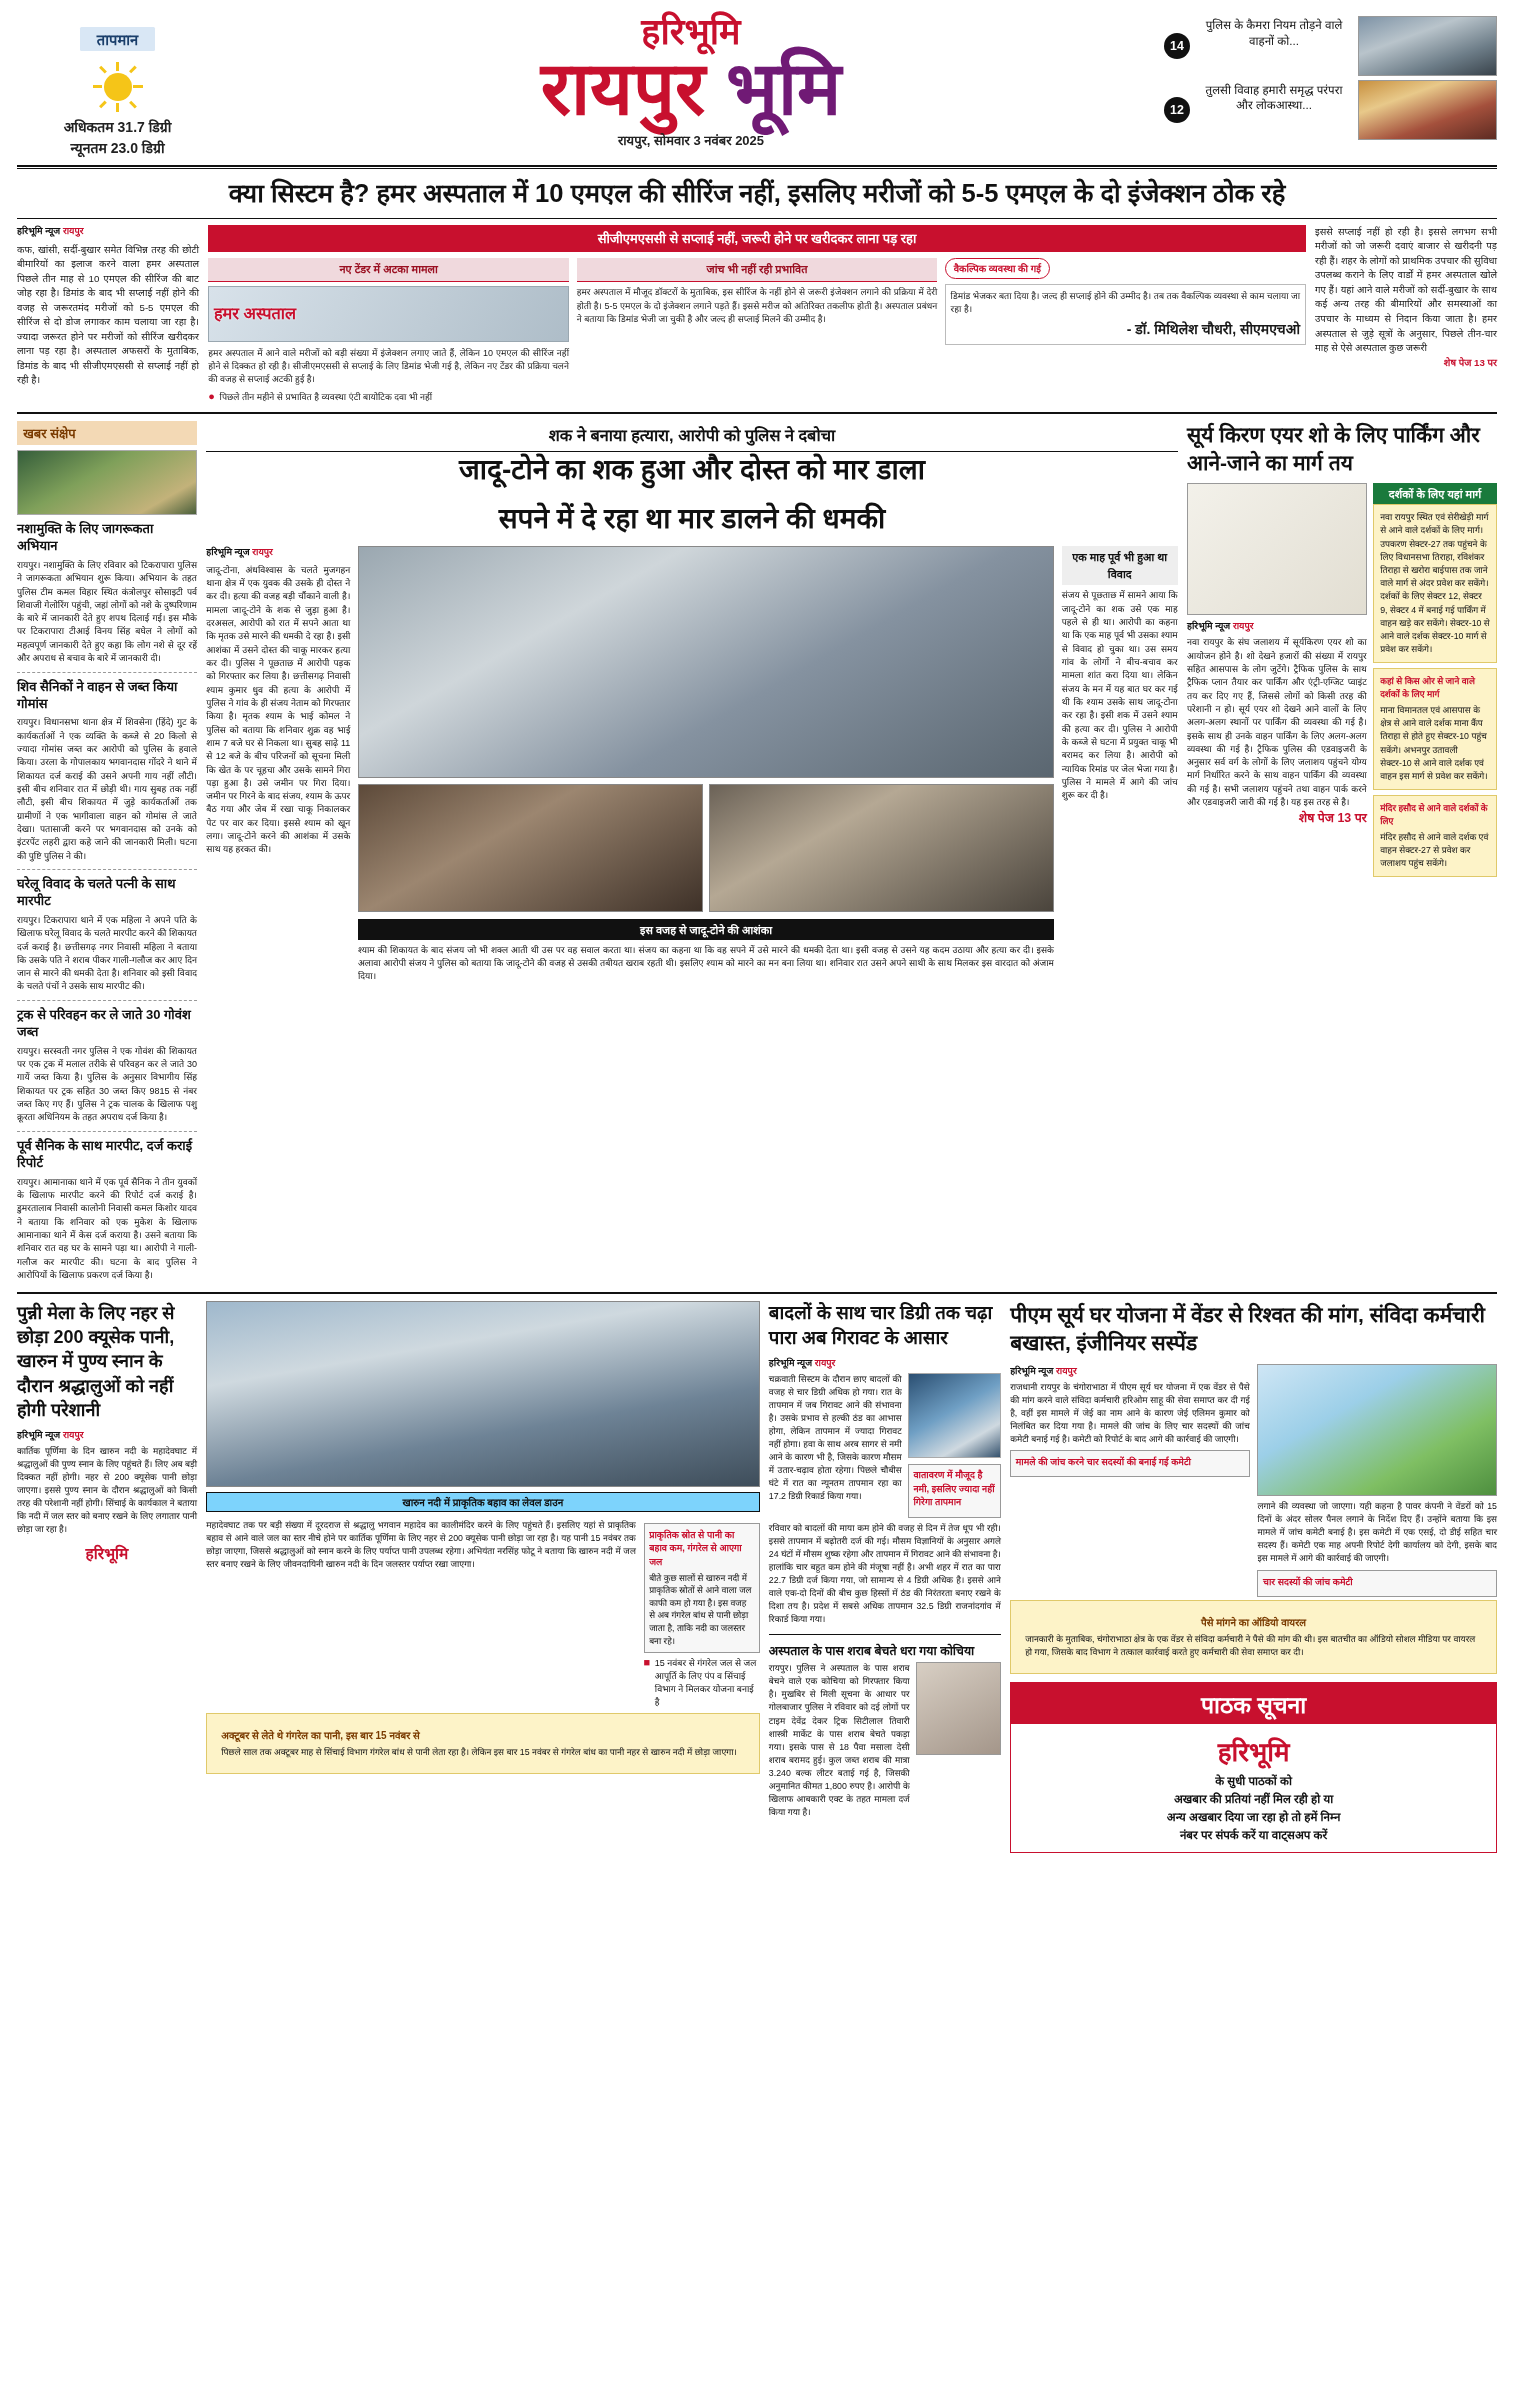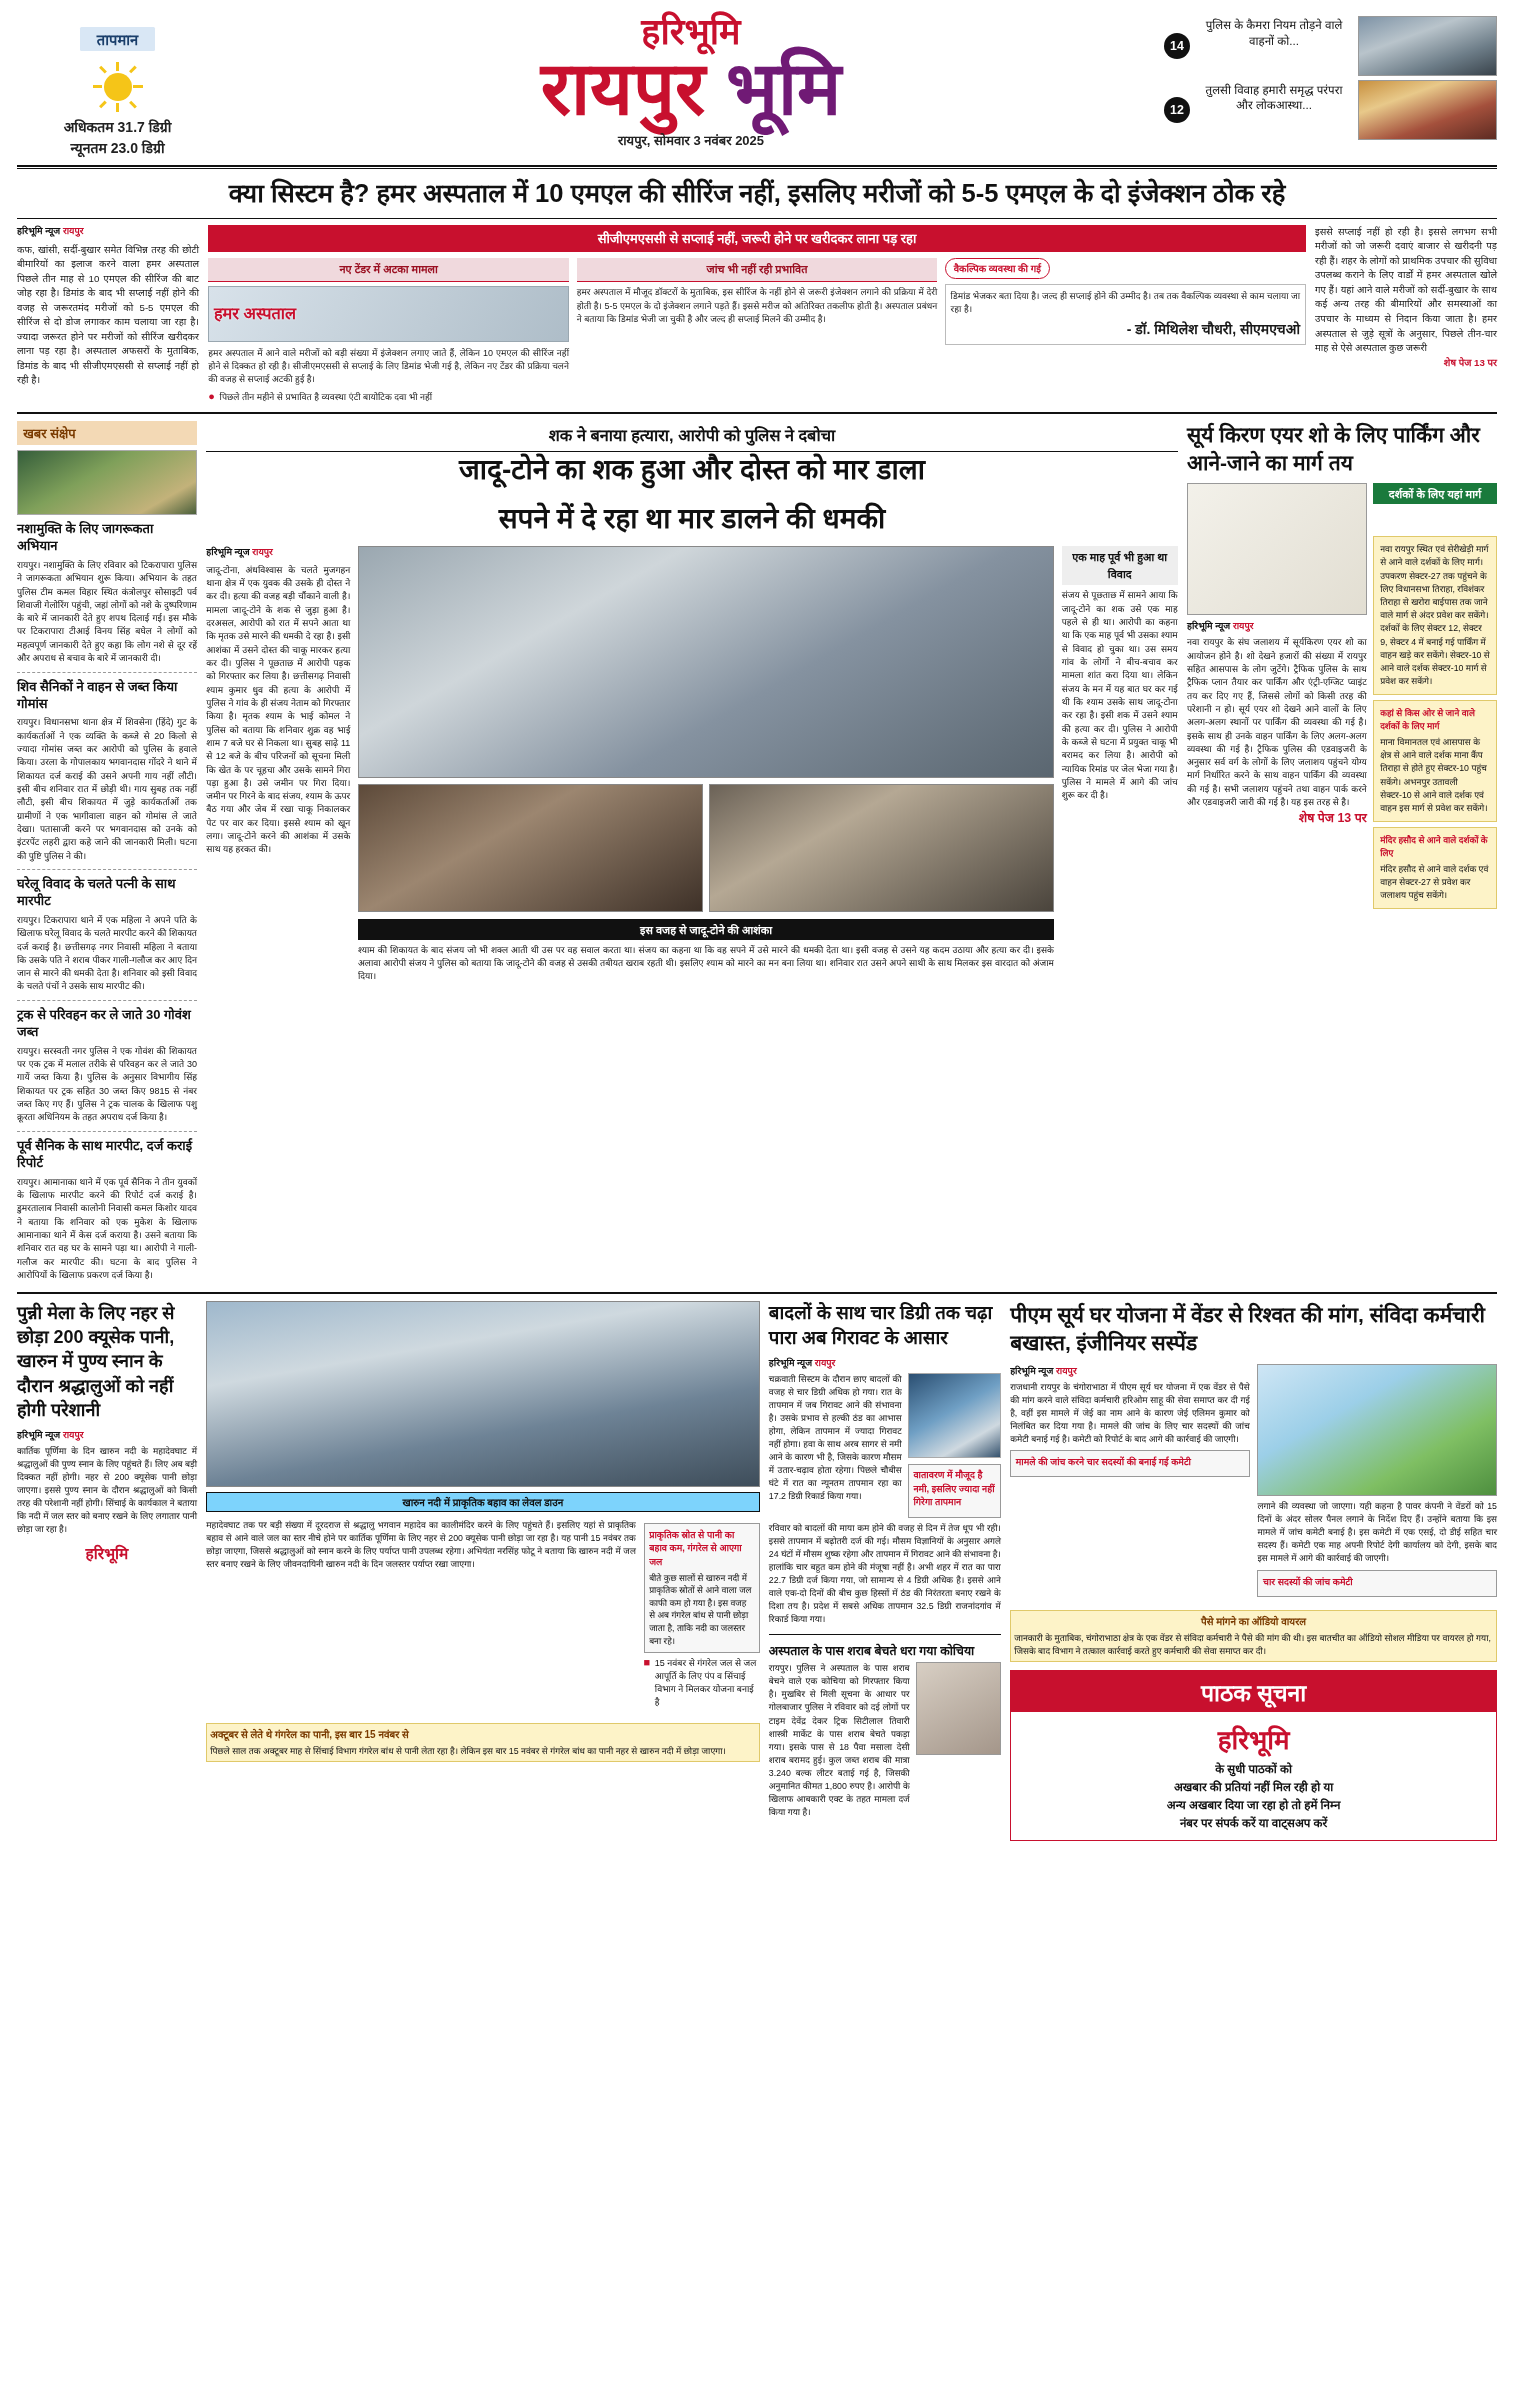--- a/index.html
+++ b/index.html
@@ -111,34 +111,34 @@
   .photo-pair { display:flex; gap:6.2px; margin-top:6.2px; }
   .photo-pair div { flex:1; height:128px; border:0.8px solid #888; }
   .ph1 { background:linear-gradient(150deg,#5d4a3a 0%,#9c8670 40%,#3e3128 100%); }
   .ph2 { background:linear-gradient(150deg,#6b6257 0%,#b5a894 35%,#4a443c 100%); }
   .blk-strip { background:#111; color:#fff; font-size:11px; font-weight:bold; padding:3.1px 6.2px; text-align:center; margin-top:6.2px; }
   .side-note-head { background:#eee; font-size:11px; font-weight:bold; text-align:center; padding:3.1px; }
 
   
   .rr-head { font-size:21px; font-weight:bold; line-height:1.32; margin-bottom:6.2px; }
   .map-img { width:100%; height:132px; border:0.8px solid #999; background:linear-gradient(135deg,#f3f1ea,#e2ded2); position:relative; }
-  .yellow-box { background:#fdf3c8; border:0.8px solid #e0c96a; padding:6.2px; font-size:8.8px; line-height:1.5;margin-top:32px; }
+  .yellow-box { background:#fdf3c8; border:0.8px solid #e0c96a; padding:6.2px; font-size:8.8px; line-height:1.5; }
   .yb-title { background:#1a7a3c; color:#fff; font-size:11px; font-weight:bold; padding:3.1px 6.2px; text-align:center; }
 
   
   .lower { display:flex; gap:9.3px; margin-top:9.3px; border-top:2.3px solid #111; padding-top:7.7px; }
   .low-col-a { width:180px; }
   .low-col-b { flex:1.25; }
   .low-col-c { width:232px; }
   .low-col-d { flex:1.1; }
   .mid-head { font-size:21px; font-weight:bold; line-height:1.34; }
   .river-img { width:100%; height:186px; border:0.8px solid #888; background:linear-gradient(170deg,#9fb8cc 0%,#cfd9df 30%,#6e8396 65%,#3e4d5a 100%); }
   .cap-strip { background:#7dd3fc; border:0.8px solid #111; font-size:10px; font-weight:bold; text-align:center; padding:2.3px; margin-top:4.6px; }
   .logo-wm { text-align:center; padding:6.2px 0; color:#c8102e; font-weight:bold; font-size:15.5px; }
-  .tan-box { background:#fdf3c8; border:0.8px solid #e0c96a; padding:3px; font-size:8.8px; line-height:1.5; margin-top:13px; }
+  .tan-box { background:#fdf3c8; border:0.8px solid #e0c96a; padding:14px; font-size:8.8px; line-height:1.5; margin-top:3px; }
   .tan-title { font-size:10px; font-weight:bold; color:#7a3b00; margin-bottom:3.1px; }
   .solar-img { width:100%; height:132px; border:0.8px solid #999; background:linear-gradient(150deg,#cfe6f5 0%,#9ccfe8 35%,#7fbf63 70%,#4e8f3f 100%); }
   .ad-box { border:1.5px solid #c8102e; margin-top:7.7px; padding:0; }
   .ad-top { background:#c8102e; color:#fff; text-align:center; font-size:23px; font-weight:bold; padding:4.6px; }
   .ad-body { text-align:center; padding:7.7px 6.2px; font-size:11.6px; line-height:1.55; font-weight:bold; }
   .ad-phone { color:#c8102e; font-size:23px; font-weight:bold; letter-spacing:0.8px; }
   .hand-img { width:100%; height:93px; border:0.8px solid #999; background:linear-gradient(150deg,#d8cfc4,#a4968a); }
   .small-head { font-size:12.4px; font-weight:bold; line-height:1.35; margin:4.6px 0 3.1px 0; }
   .tiny { font-size:8.8px; line-height:1.48; text-align:justify; }
   .callout {

